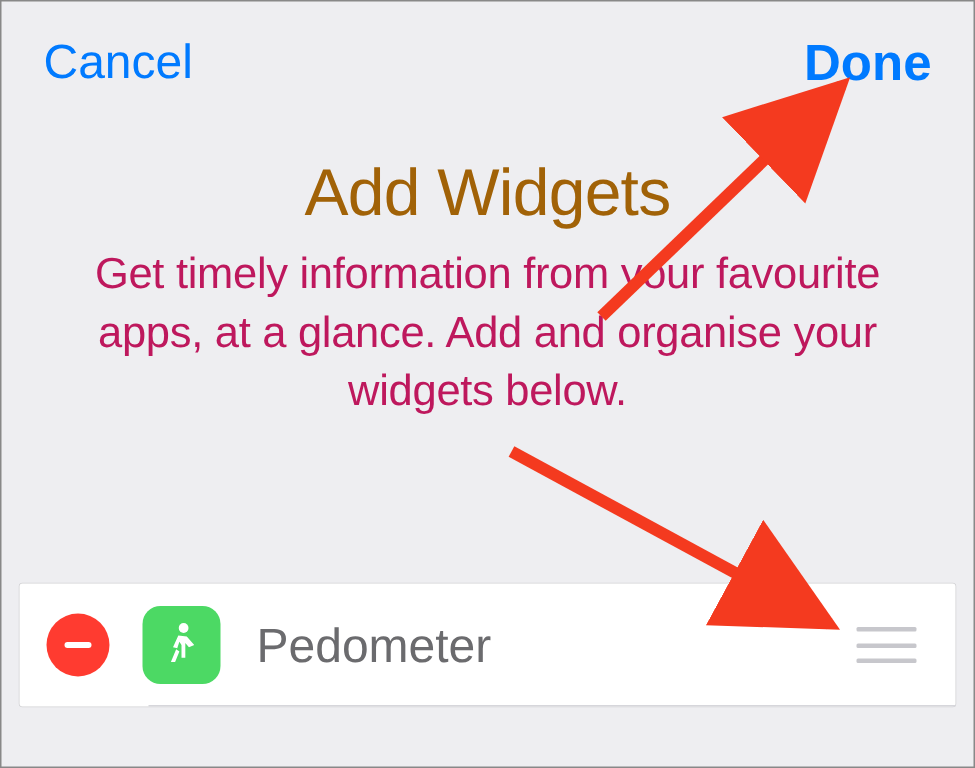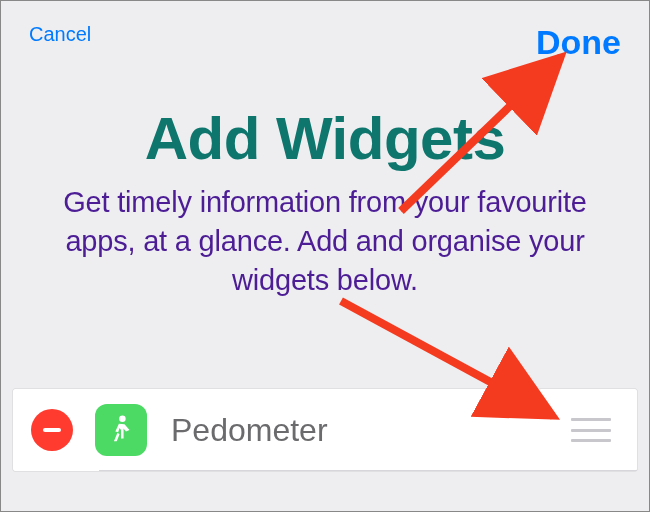--- a/index.html
+++ b/index.html
@@ -17,45 +17,45 @@
       overflow: hidden;
     }
     .navbar {
       display: flex;
       justify-content: space-between;
       align-items: flex-start;
       padding: 22px 28px 0 28px;
     }
     .nav-cancel {
       color: #007aff;
-      font-size: 20px;
+      font-size: 32px;
       font-weight: 400;
       cursor: pointer;
     }
     .nav-done {
       color: #007aff;
       font-size: 34px;
       font-weight: 600;
       cursor: pointer;
     }
     .header-block {
       text-align: center;
       padding: 42px 50px 0 50px;
     }
     .page-title {
-      font-size: 60px;
-      font-weight: 700;
-      color: #0f766e;
+      font-size: 44px;
+      font-weight: 400;
+      color: #a16207;
       letter-spacing: -0.5px;
       margin-bottom: 10px;
     }
     .page-subtitle {
       font-size: 29px;
       font-weight: 400;
-      color: #4c1d95;
+      color: #be185d;
       line-height: 1.35;
       letter-spacing: -0.2px;
     }
     .list-container {
       position: absolute;
       left: 12px;
       right: 12px;
       top: 388px;
       background: #fff;
       border-radius: 2px;

